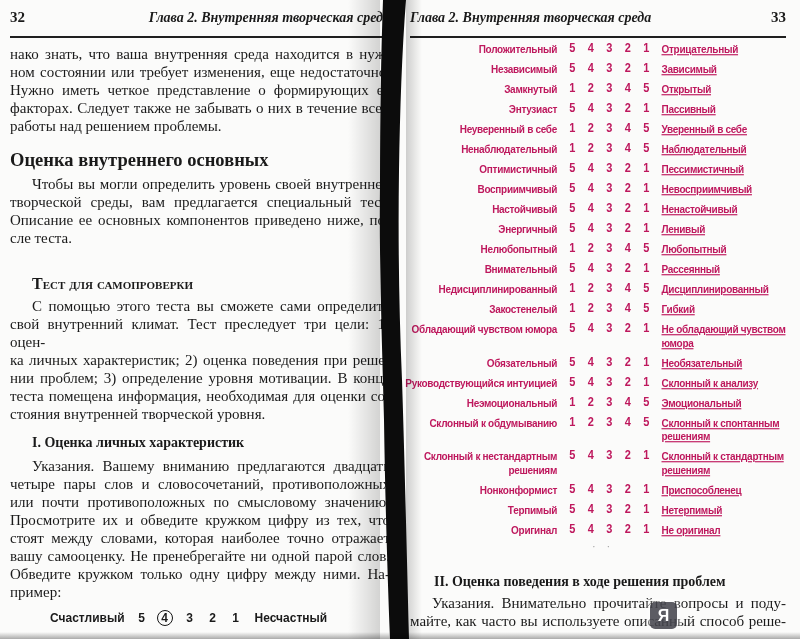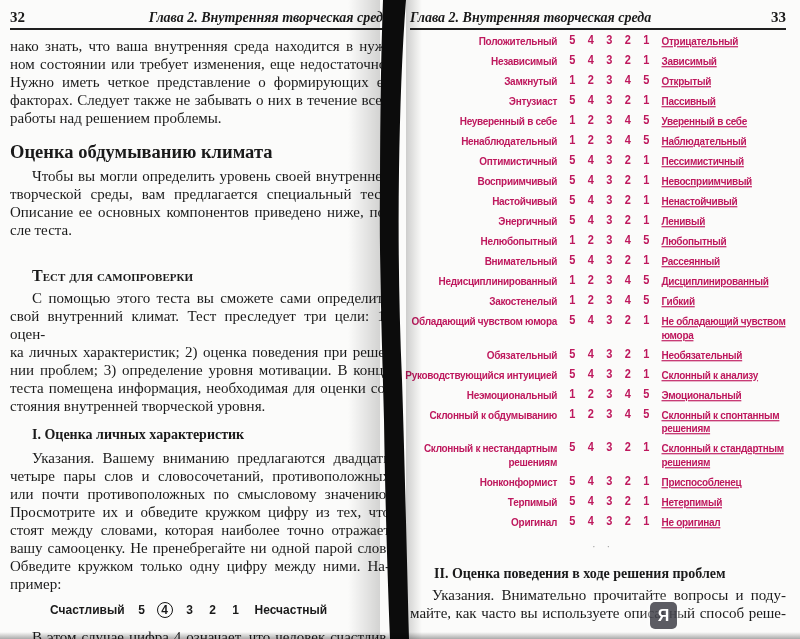--- a/index.html
+++ b/index.html
@@ -4,21 +4,21 @@
 <style>
   html,body{margin:0;padding:0;background:#e8e8e8;}
   #scan{position:relative;width:800px;height:639px;background:#fbfbfa;overflow:hidden;
         font-family:"Liberation Serif", serif;color:#1a1a1a;}
   
   .page{position:absolute;top:0;bottom:0;}
   #left-page{left:0;width:392px;padding:6px 2px 0 10px;box-sizing:border-box;overflow:hidden;}
   #right-page{left:402px;right:0;padding:6px 14px 0 8px;box-sizing:border-box;}
   
   .runhead{display:flex;justify-content:space-between;align-items:flex-end;
-           border-bottom:2px solid #1f1f1f;padding-bottom:2px;height:20px;}
+           border-bottom:2px solid #1f1f1f;padding-bottom:10px;height:20px;}
   .pagenum{font-weight:bold;font-size:15px;}
   .runtitle{font-weight:bold;font-style:italic;font-size:14px;white-space:nowrap;}
   
   .para{font-size:15px;line-height:18px;}
   .ln{text-align:justify;text-align-last:justify;white-space:normal;}
   .ln.last{text-align-last:left;}
   .ln.indent{text-indent:22px;}
   .lead{}
   .h-main{font-size:18.5px;font-weight:bold;margin:14px 0 4px 0;line-height:22px;}
   .h-caps{font-variant:small-caps;font-weight:bold;font-size:16px;margin:28px 0 4px 22px;line-height:18px;}
@@ -71,21 +71,21 @@
     </div>
 
     <div class="para mt7">
         <div class="ln">нако знать, что ваша внутренняя среда находится в нуж-</div>
         <div class="ln">ном состоянии или требует изменения, еще недостаточно.</div>
         <div class="ln">Нужно иметь четкое представление о формирующих ее</div>
         <div class="ln">факторах. Следует также не забывать о них в течение всей</div>
         <div class="ln last">работы над решением проблемы.</div>
       </div>
 
-    <div class="h-main">Оценка обдумыванию климата</div>
+    <div class="h-main">Оценка внутреннего основных</div>
 
     <div class="para">
         <div class="ln indent">Чтобы вы могли определить уровень своей внутренней</div>
         <div class="ln">творческой среды, вам предлагается специальный тест.</div>
         <div class="ln">Описание ее основных компонентов приведено ниже, по-</div>
         <div class="ln last">сле теста.</div>
       </div>
 
     <div class="h-caps">Тест для самопроверки</div>
 

